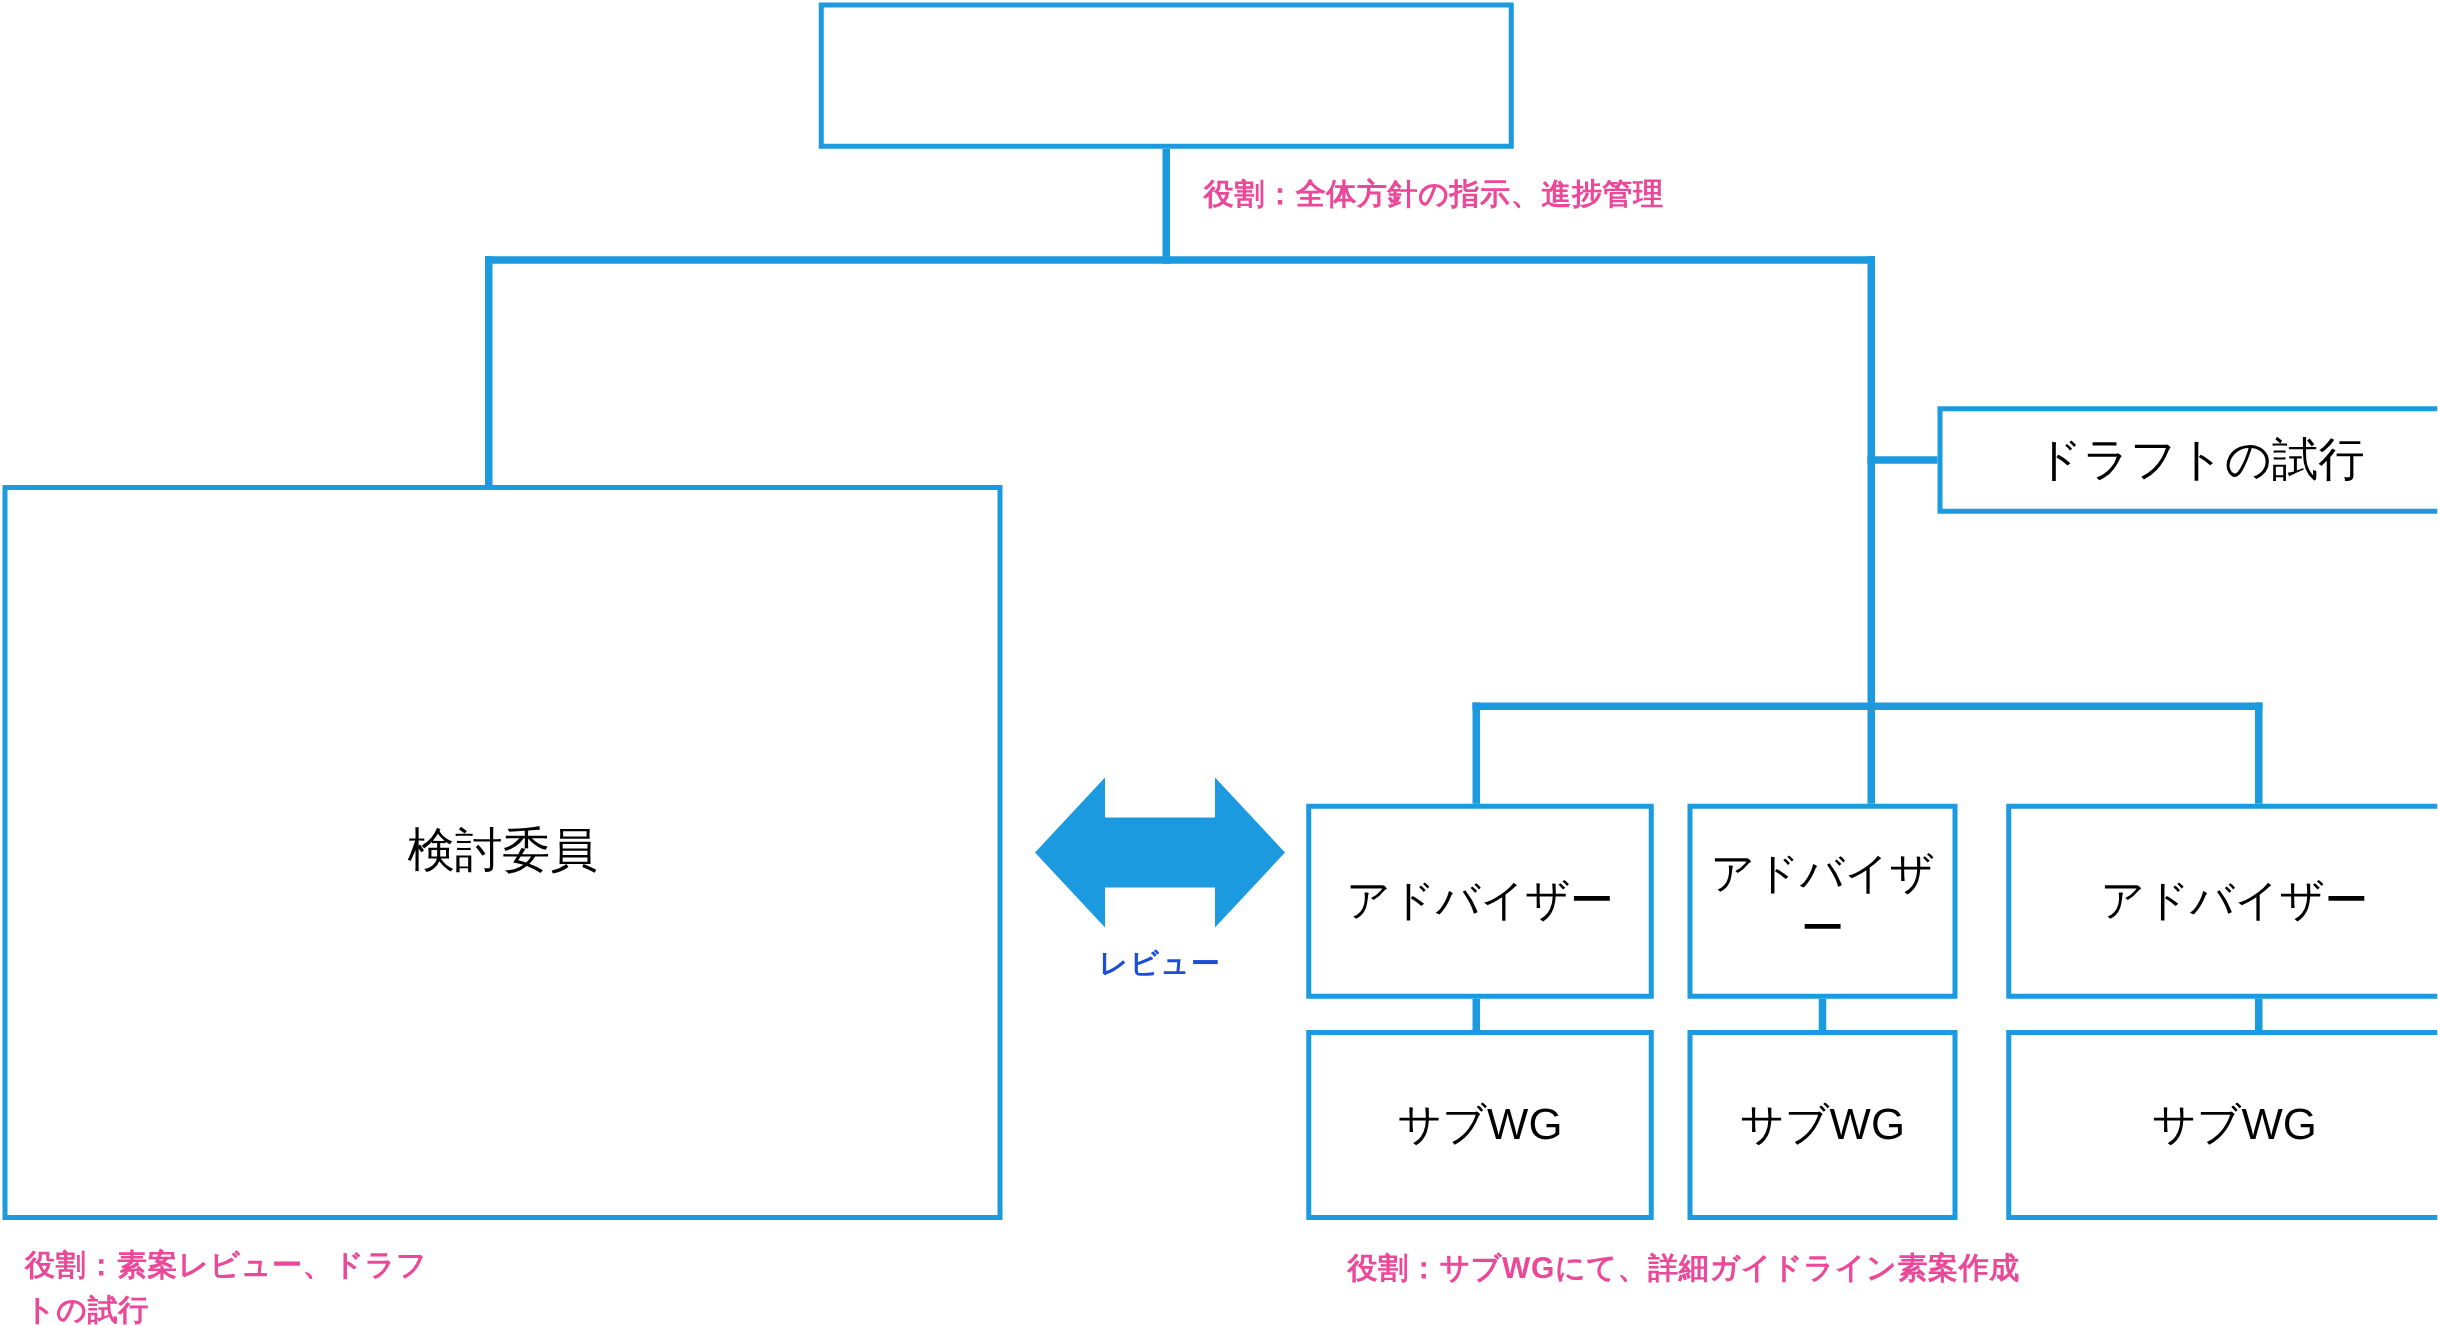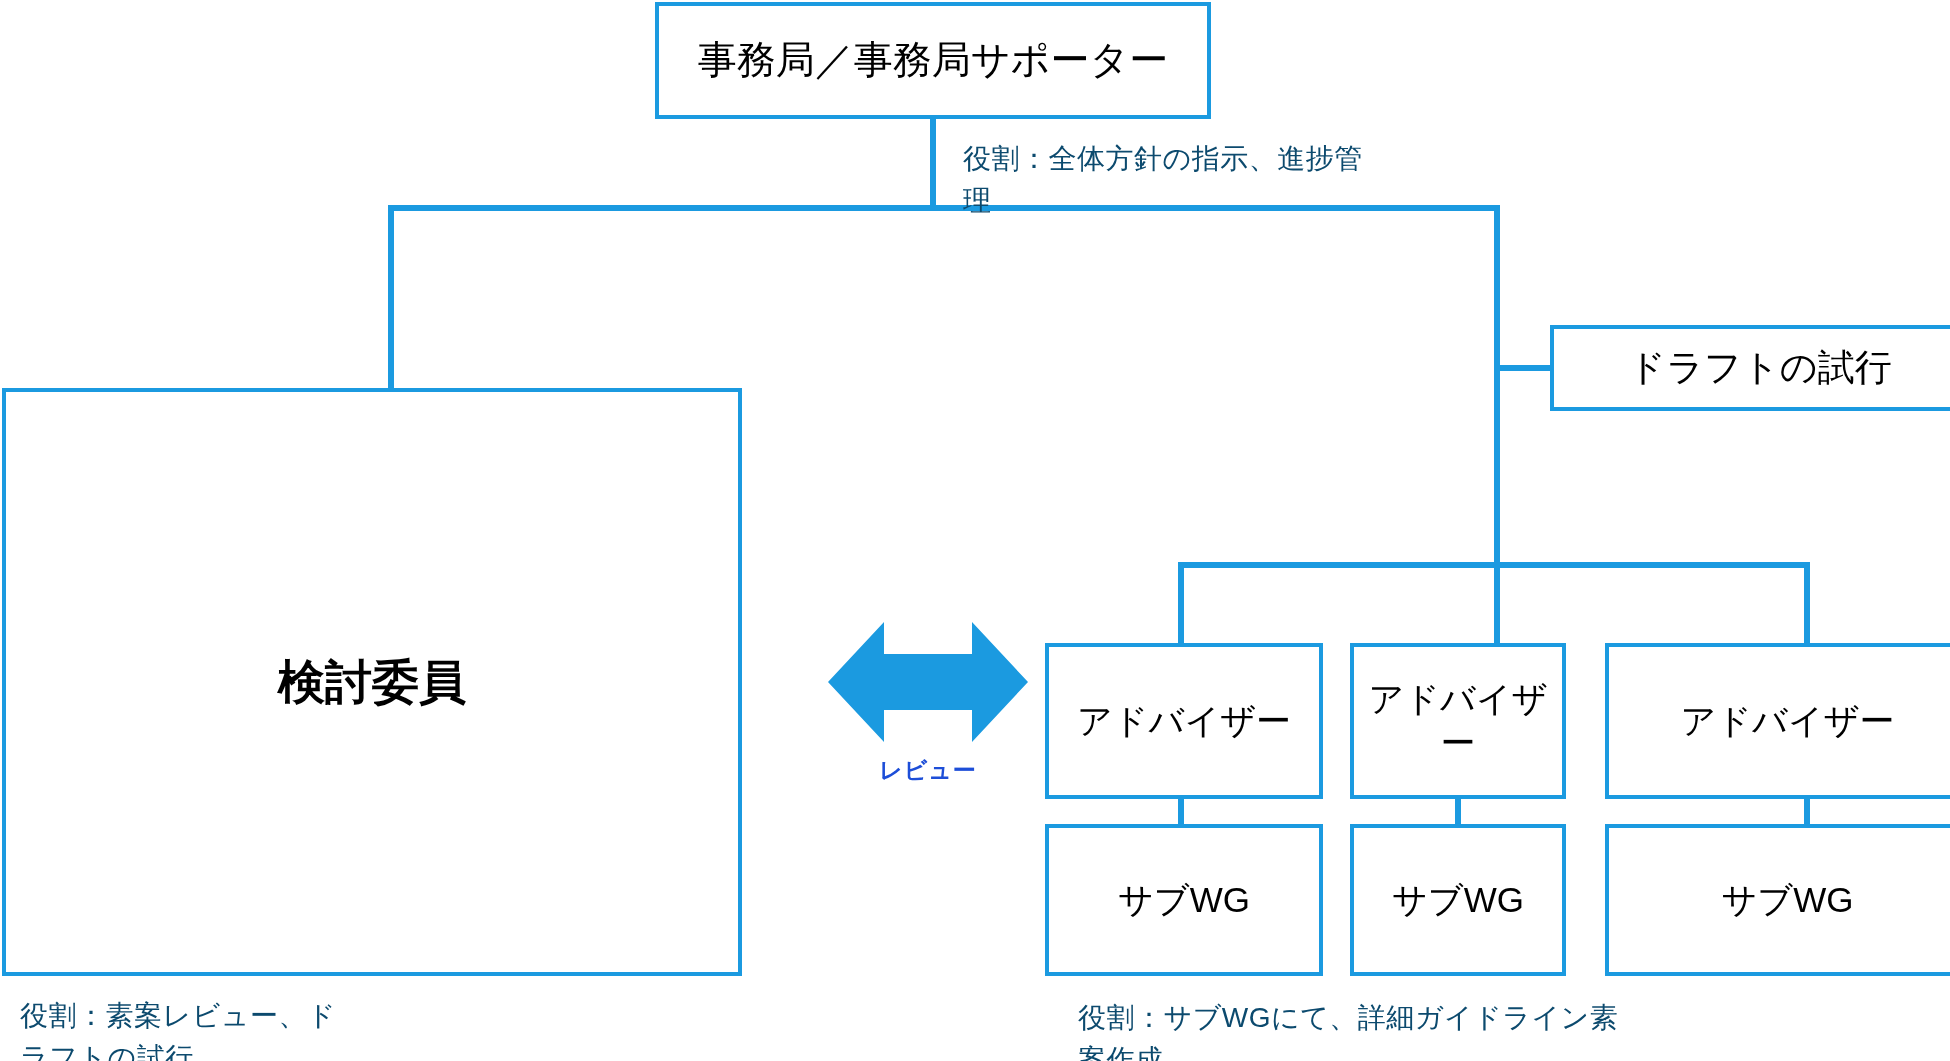--- a/index.html
+++ b/index.html
@@ -36,23 +36,22 @@
 
   .node-pm {
     left: 655px; top: 2px; width: 556px; height: 117px;
     font-size: 39px;
   }
   .node-overall-advisor {
     left: 1550px; top: 325px; width: 420px; height: 86px;
     font-size: 37px;
   }
   .node-committee {
-    left: 2px; top: 388px; width: 740px; height: 588px;
-    font-size: 47px;
-    font-weight: bold;
+    left: 2px; top: 388px; width: 800px; height: 588px;
+    font-size: 38px;
   }
   .node-advisor {
     top: 643px; width: 278px; height: 156px;
     font-size: 35px;
   }
   .node-advisor.a1 { left: 1045px; }
   .node-advisor.a2 { left: 1350px; width: 216px; }
   .node-advisor.a3 { left: 1605px; width: 365px; }
 
   .node-subwg {
@@ -87,23 +86,23 @@
   .c-dist-r    { left: 1804px; top: 562px; height: 84px; }
 
   
   .c-sub1 { left: 1178px; top: 796px; height: 31px; }
   .c-sub2 { left: 1455px; top: 796px; height: 31px; }
   .c-sub3 { left: 1804px; top: 796px; height: 31px; }
 
   
   .role {
     position: absolute;
-    color: #0c4a6e;
-    font-weight: normal;
-    font-size: 28px;
+    color: #ec4899;
+    font-weight: bold;
+    font-size: 24px;
     line-height: 1.5;
     z-index: 4;
     letter-spacing: .5px;
   }
   .role-pm            { left: 963px;  top: 138px; width: 420px; }
   .role-overall       { left: 1552px; top: 428px; width: 330px; }
   .role-committee     { left: 20px;   top: 995px; width: 330px; }
   .role-subwg         { left: 1078px; top: 997px; width: 560px; }
 
   
@@ -138,21 +137,20 @@
   <div class="conn hline c-oa-stub"></div>
   <div class="conn hline c-dist-bar"></div>
   <div class="conn vline c-dist-l"></div>
   <div class="conn vline c-dist-r"></div>
   <div class="conn vline c-sub1"></div>
   <div class="conn vline c-sub2"></div>
   <div class="conn vline c-sub3"></div>
 
   <div class="node node-pm">
     <div>
-      <span>事務局／事務局サポーター</span>
     </div>
   </div>
   <div class="role role-pm">役割：全体方針の指示、進捗管理</div>
 
   <div class="node node-overall-advisor">
     <span>ドラフトの試行</span>
   </div>
 
   <div class="node node-committee">
     <span>検討委員</span>

